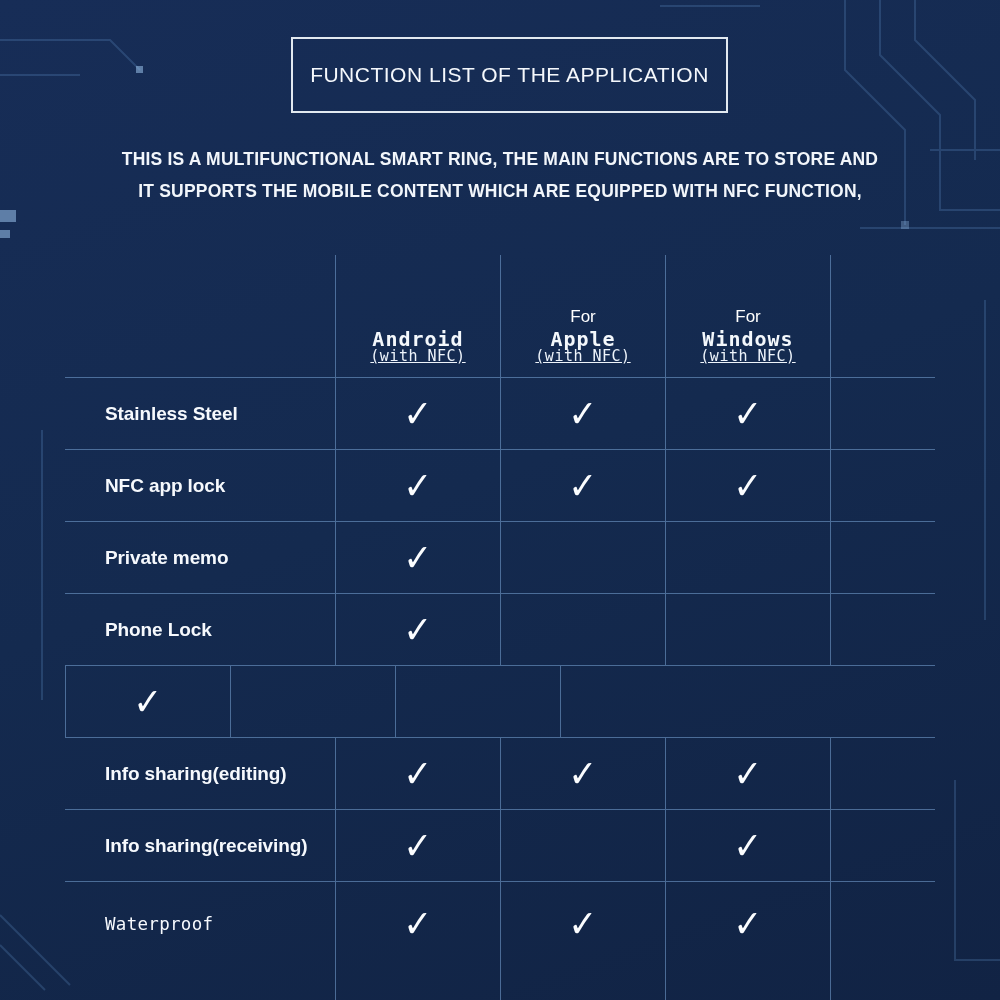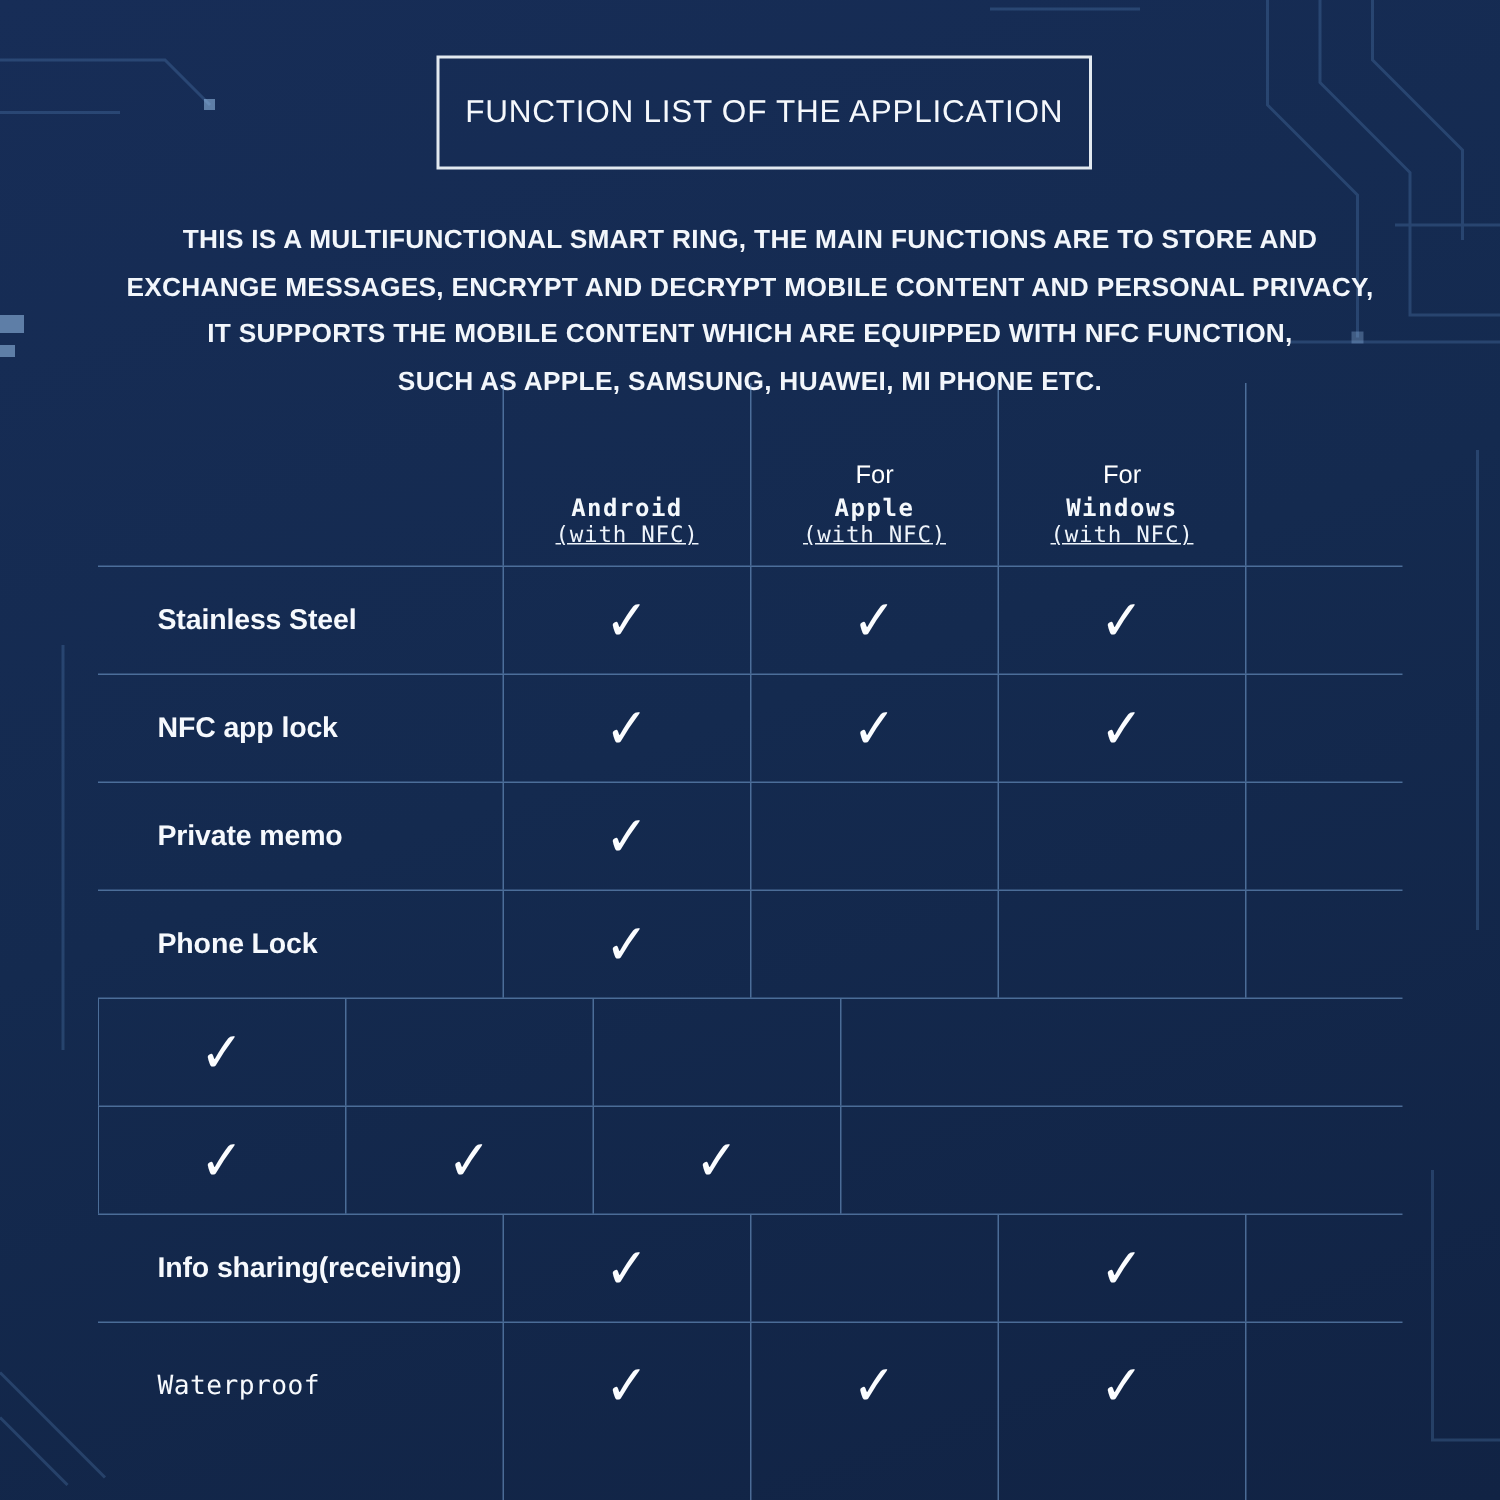--- a/index.html
+++ b/index.html
@@ -33,21 +33,21 @@
   .cell { flex:0 0 auto; }
   .label-cell {
     width:270px; display:flex; align-items:center; padding-left:40px;
     font-size:19px; font-weight:bold; letter-spacing:-0.1px; color:#f6f9fd;
   }
   .head-cell, .check-cell { width:165px; border-left:1px solid rgba(122,165,215,0.55); }
   .end-cell { flex:1 1 auto; border-left:1px solid rgba(122,165,215,0.55); }
 
   .head-cell { display:flex; flex-direction:column; justify-content:flex-end; align-items:center; padding-bottom:13px; }
   .col-prefix { font-size:17px; line-height:24px; min-height:24px; color:#ffffff; }
-  .col-name { font-family:"DejaVu Sans Mono", monospace; font-size:16px; font-weight:bold; letter-spacing:1px; line-height:20px; }
+  .col-name { font-family:"DejaVu Sans Mono", monospace; font-size:20px; font-weight:bold; letter-spacing:1px; line-height:20px; }
   .col-sub { font-family:"DejaVu Sans Mono", monospace; font-size:15px; letter-spacing:0.5px; line-height:15px; color:#eef4fb;text-decoration:underline; }
 
   .check-cell { display:flex; align-items:center; justify-content:center; }
   .check-glyph {
     font-family:"DejaVu Sans", sans-serif; font-size:33px; color:#fbfdff;
     display:inline-block; transform:scaleX(1.05) scaleY(1.15);
   }
 
   
   .body-row:last-child .label-cell {
@@ -85,23 +85,21 @@
       <rect x="136" y="66" width="7" height="7"></rect>
     </g>
   </svg>
 
   <div class="title-box">
     <div class="title-text">FUNCTION LIST OF THE APPLICATION</div>
   </div>
 
   <div class="desc">
     <div class="desc-line">THIS IS A MULTIFUNCTIONAL SMART RING, THE MAIN FUNCTIONS ARE TO STORE AND</div>
-    <div class="desc-line">EXCHANGE MESSAGES, ENCRYPT AND DECRYPT MOBILE CONTENT AND PERSONAL PRIVACY,</div>
     <div class="desc-line">IT SUPPORTS THE MOBILE CONTENT WHICH ARE EQUIPPED WITH NFC FUNCTION,</div>
-    <div class="desc-line">SUCH AS APPLE, SAMSUNG, HUAWEI, MI PHONE ETC.</div>
   </div>
 
   <div class="table" id="feature-table">
     <div class="row header-row" id="header-row">
       <div class="cell label-cell"></div>
       <div class="cell head-cell">
           <div class="col-prefix"></div>
           <div class="col-name">Android</div>
           <div class="col-sub">(with NFC)</div>
         </div>
@@ -164,20 +162,21 @@
       </div>
       <div class="row body-row">
         <div class="cell check-cell">
           <span class="check-glyph">✓</span>
         </div>
         <div class="cell check-cell"></div>
         <div class="cell check-cell"></div>
         <div class="cell end-cell"></div>
       </div>
       <div class="row body-row">
+        <div class="cell label-cell">Info sharing(editing)</div>
         <div class="cell check-cell">
           <span class="check-glyph">✓</span>
         </div>
         <div class="cell check-cell">
           <span class="check-glyph">✓</span>
         </div>
         <div class="cell check-cell">
           <span class="check-glyph">✓</span>
         </div>
         <div class="cell end-cell"></div>

